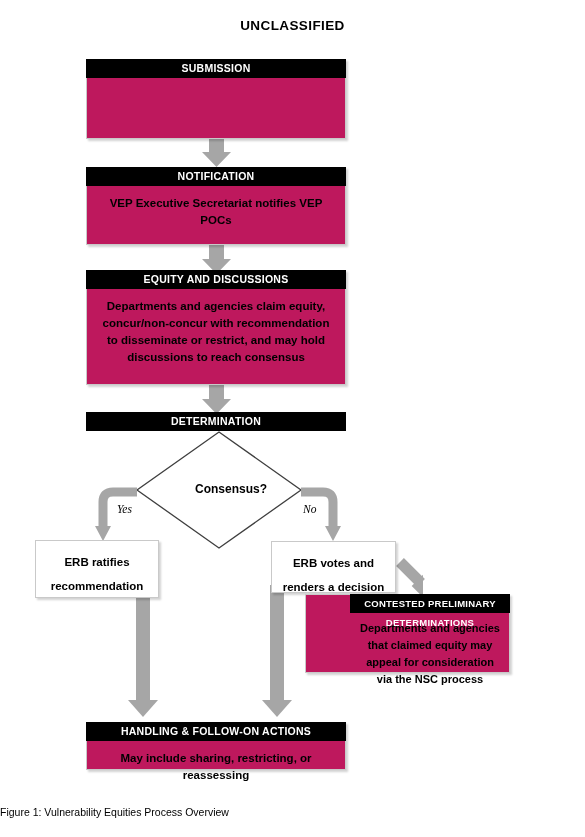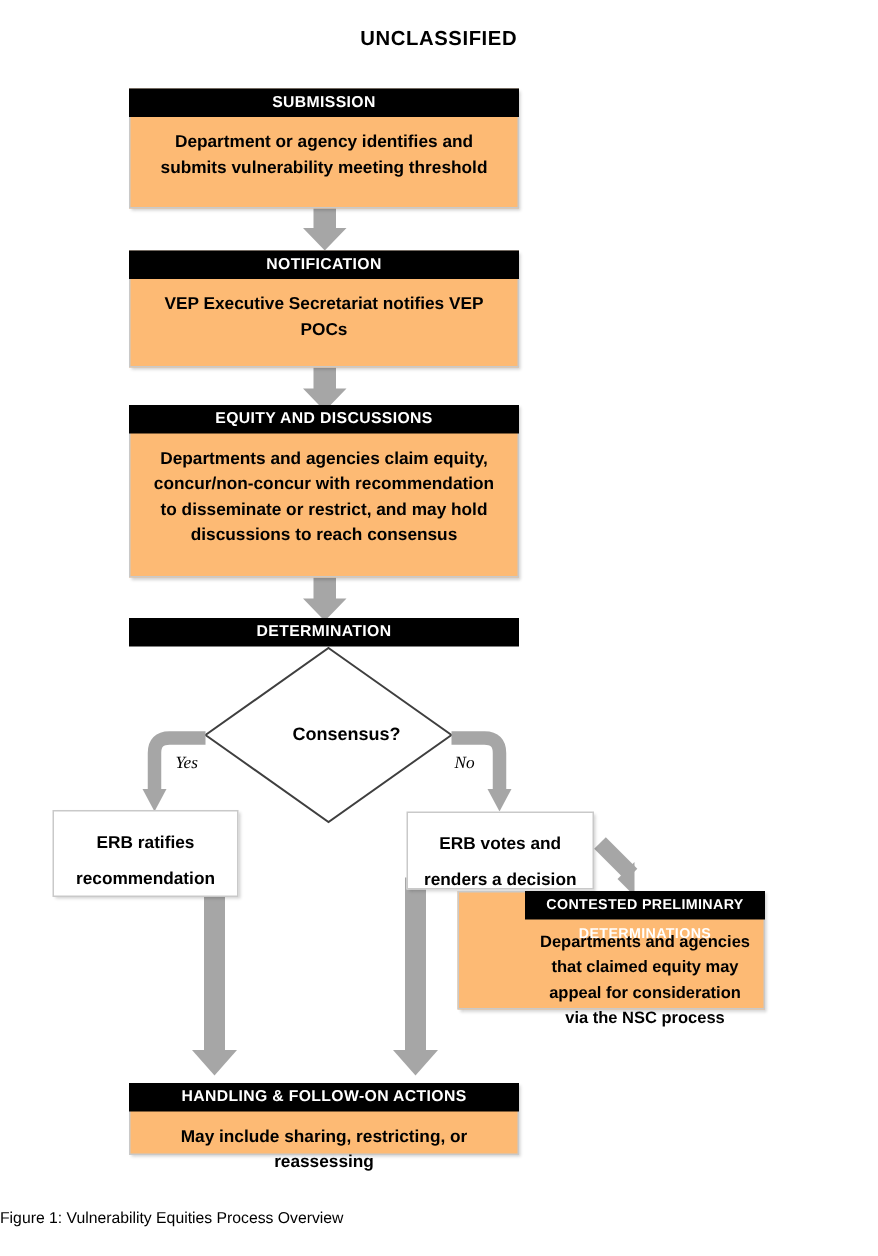--- a/index.html
+++ b/index.html
@@ -33,21 +33,21 @@
     font-size: 13.5px;
     font-weight: bold;
     letter-spacing: 0.4px;
   }
 
   
   .proc-box {
     position: absolute;
     box-sizing: border-box;
     border: 1px solid #c9c9c9;
-    background: #fdba74;
+    background: #be185d;
     box-shadow: 1.5px 1.5px 2px rgba(0,0,0,0.18);
   }
   .proc-head {
     background: #000000;
     color: #ffffff;
     font-size: 10.5px;
     font-weight: bold;
     letter-spacing: 0.25px;
     text-align: center;
     line-height: 19px;
@@ -164,21 +164,20 @@
     </g>
 
     <g>
       <rect x="270" y="585" width="14" height="116" fill="#a6a6a6"></rect>
       <polygon points="262,700 292,700 277,717" fill="#a6a6a6"></polygon>
     </g>
   </svg>
 
   <div class="proc-box" style="left:86px; top:59px; width:260px; height:80px;">
     <div class="proc-head">SUBMISSION</div>
-    <div class="proc-body">Department or agency identifies and submits vulnerability meeting threshold</div>
   </div>
 
   <div class="proc-box" style="left:86px; top:167px; width:260px; height:78px;">
     <div class="proc-head">NOTIFICATION</div>
     <div class="proc-body">VEP Executive Secretariat notifies VEP POCs</div>
   </div>
 
   <div class="proc-box" style="left:86px; top:270px; width:260px; height:115px;">
     <div class="proc-head">EQUITY AND DISCUSSIONS</div>
     <div class="proc-body">Departments and agencies claim equity, concur/non-concur with recommendation to disseminate or restrict, and may hold discussions to reach consensus</div>

